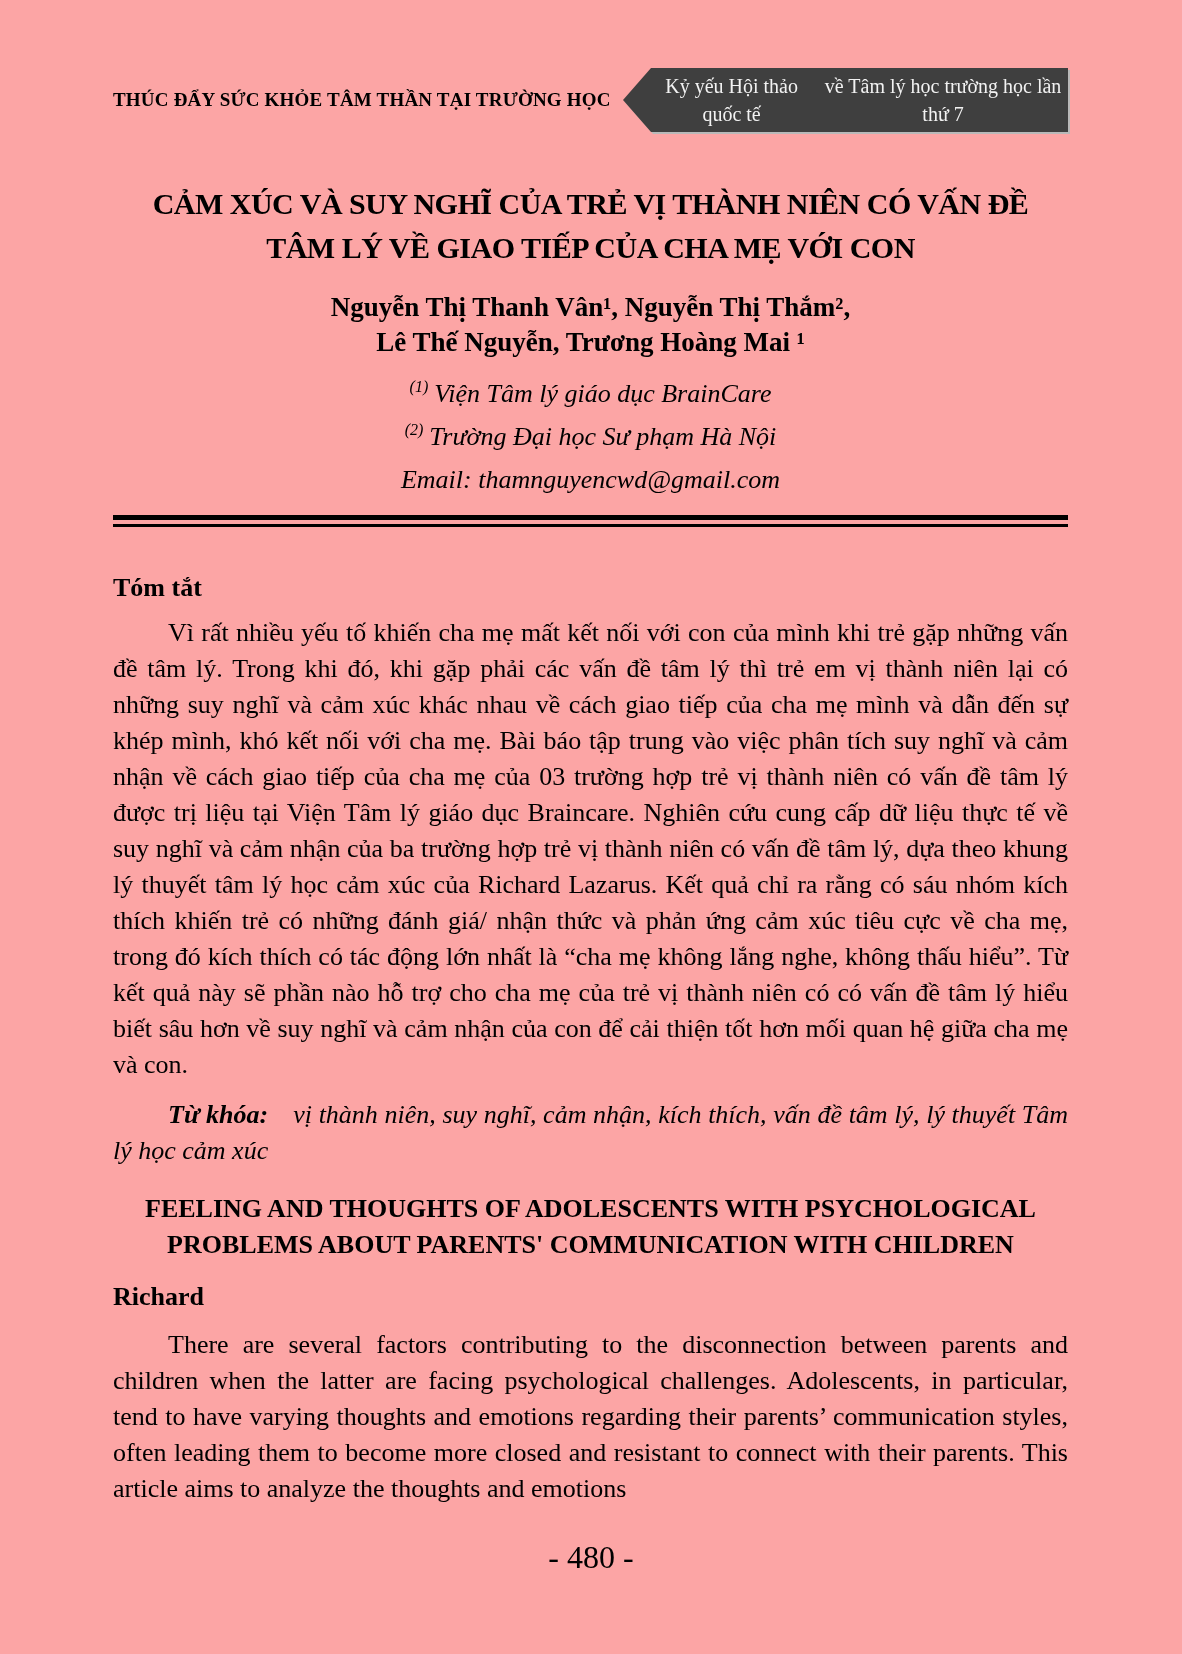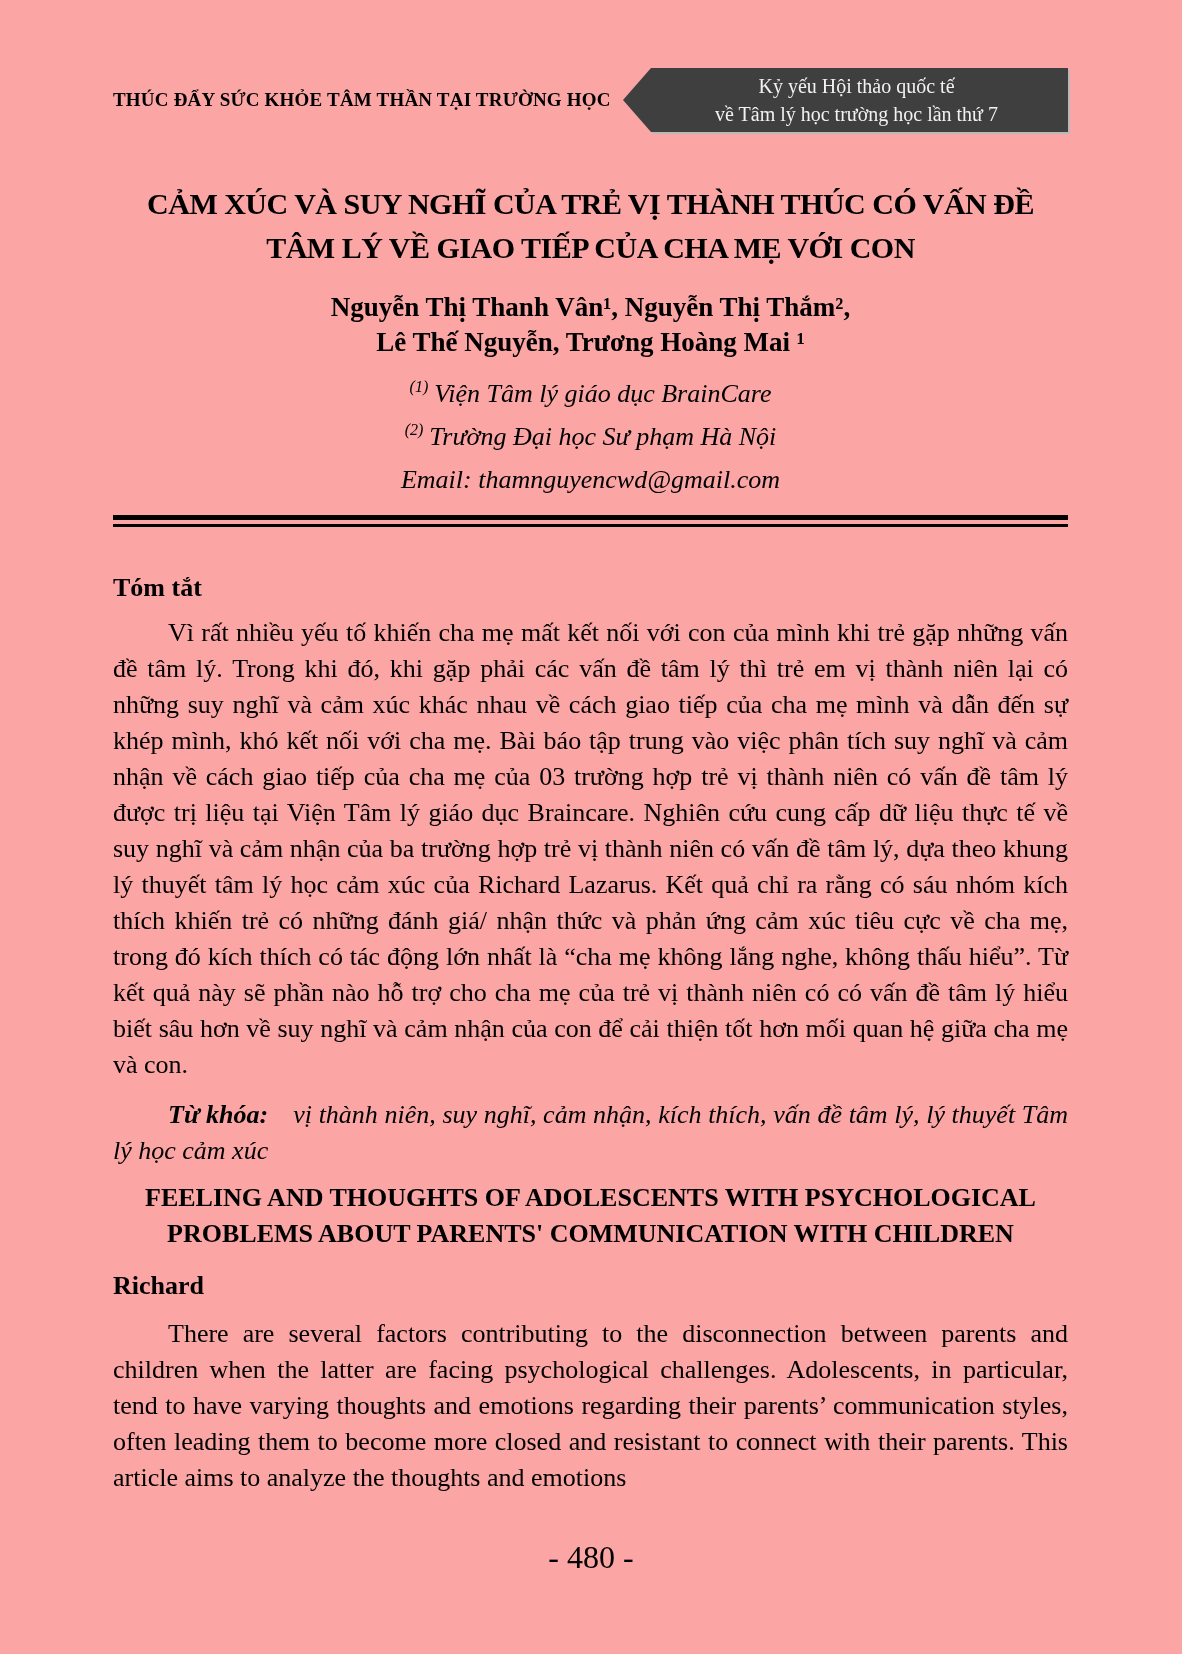--- a/index.html
+++ b/index.html
@@ -32,21 +32,20 @@
     letter-spacing: 0.2px;
     white-space: nowrap;
   }
   .banner-wrap { filter: drop-shadow(2px 2px 0 #b9b9b9); }
   .banner {
     width: 445px;
     height: 64px;
     background: var(--banner-color);
     clip-path: polygon(0 50%, 6.3% 0, 100% 0, 100% 100%, 6.3% 100%);
     display: flex;
-    flex-direction: column;
     justify-content: center;
     align-items: center;
     color: #f2f2f2;
     font-size: 20px;
     line-height: 28px;
     text-align: center;
     padding-left: 22px;
   }
 
   
@@ -111,21 +110,21 @@
     margin-top: 14px;
     font-size: 26px;
     line-height: 36px;
     font-style: italic;
     text-align: justify;
     text-indent: 55px;
   }
   .kw-label { font-weight: bold; margin-right: 25px; font-family: Liberation Serif, serif; }
 
   .title-en {
-    margin-top: 11px;
+    margin-top: 22px;
     font-size: 26px;
     line-height: 36px;
     font-weight: bold;
     text-align: center;
   }
 
   .body-en { margin-top: 12px; }
 
   
   .page-footer {
@@ -146,21 +145,21 @@
     <div class="running-head">THÚC ĐẨY SỨC KHỎE TÂM THẦN TẠI TRƯỜNG HỌC</div>
     <div class="banner-wrap">
       <div class="banner">
         <div class="banner-line">Kỷ yếu Hội thảo quốc tế</div>
         <div class="banner-line">về Tâm lý học trường học lần thứ 7</div>
       </div>
     </div>
   </header>
 
   <h1 class="title-vi">
-    <span class="title-line">CẢM XÚC VÀ SUY NGHĨ CỦA TRẺ VỊ THÀNH THÚC CÓ VẤN ĐỀ</span>
+    <span class="title-line">CẢM XÚC VÀ SUY NGHĨ CỦA TRẺ VỊ THÀNH NIÊN CÓ VẤN ĐỀ</span>
     <span class="title-line">TÂM LÝ VỀ GIAO TIẾP CỦA CHA MẸ VỚI CON</span>
   </h1>
 
   <div class="authors">
     <div class="author-line">Nguyễn Thị Thanh Vân¹, Nguyễn Thị Thắm²,</div>
     <div class="author-line">Lê Thế Nguyễn, Trương Hoàng Mai ¹</div>
   </div>
 
   <div class="affiliations">
     <div class="affil-line">

